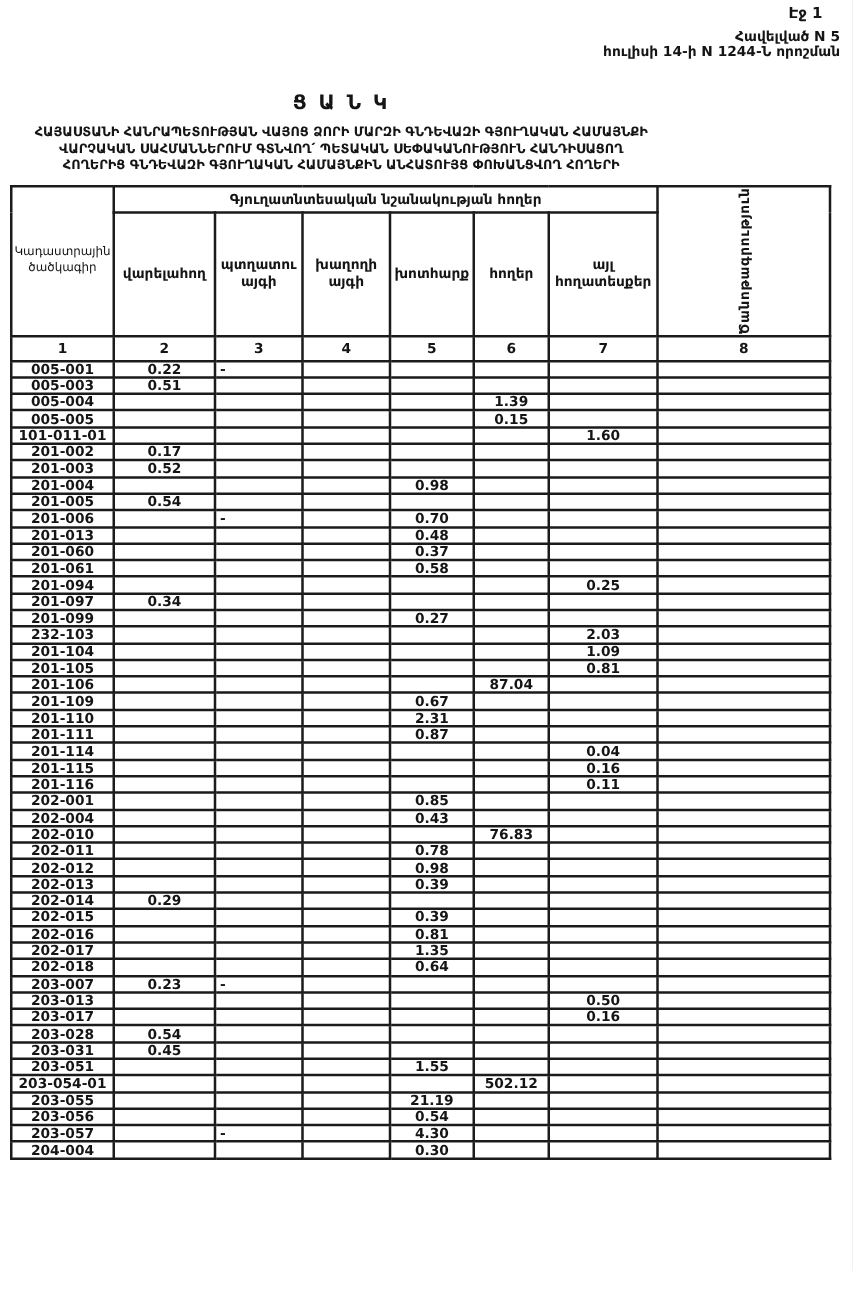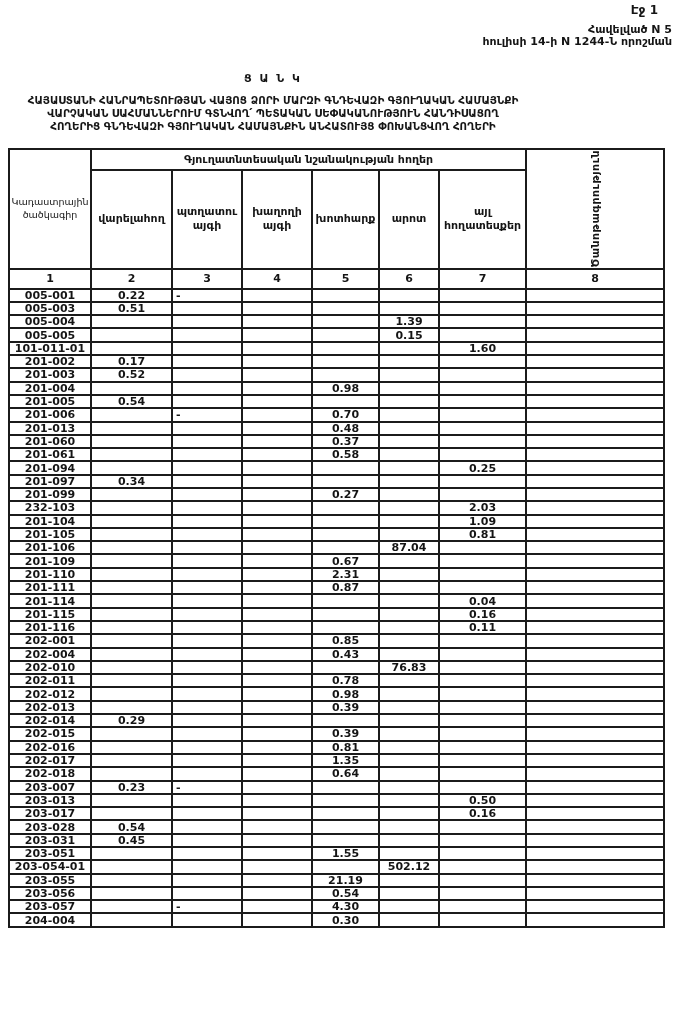--- a/index.html
+++ b/index.html
@@ -19,21 +19,21 @@
   }
   .appendix {
     position:absolute; top:24px; left:372px; width:300px;
     text-align:right; font-size:11px; font-weight:700; line-height:1.12;
   }
   .heading {
     position:absolute; top:72px; left:6px; width:534px;
     text-align:center;
   }
   .doc-title {
-    font-size:11px; font-weight:700; letter-spacing:2px;
+    font-size:16px; font-weight:700; letter-spacing:2px;
     margin-bottom:9px;
   }
   .subtitle { font-size:10.3px; font-weight:700; line-height:1.28; }
 
   table.land-table {
     position:absolute; left:8px; top:148px;
     width:655px;
     border-collapse:collapse; table-layout:fixed;
   }
   .land-table th, .land-table td {
@@ -98,21 +98,21 @@
         <th class="group-header" colspan="6">Գյուղատնտեսական նշանակության հողեր</th>
         <th class="note-header" rowspan="2">
           <div class="vertical">Ծանոթագրություն</div>
         </th>
       </tr>
       <tr>
         <th class="sub-header">վարելահող</th>
         <th class="sub-header">պտղատու այգի</th>
         <th class="sub-header">խաղողի այգի</th>
         <th class="sub-header">խոտհարք</th>
-        <th class="sub-header">արոտ</th>
+        <th class="sub-header">հողեր</th>
         <th class="sub-header">այլ հողատեսքեր</th>
       </tr>
       <tr class="num-row">
         <td>1</td>
         <td>2</td>
         <td>3</td>
         <td>4</td>
         <td>5</td>
         <td>6</td>
         <td>7</td>

